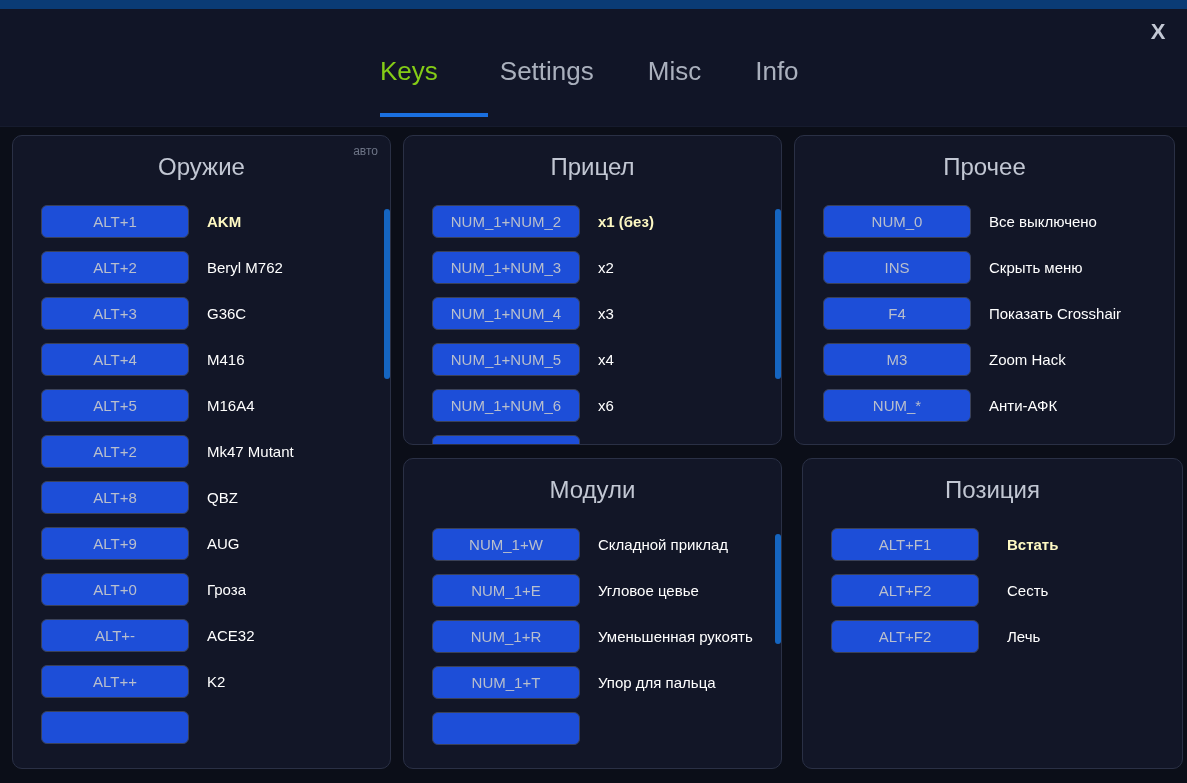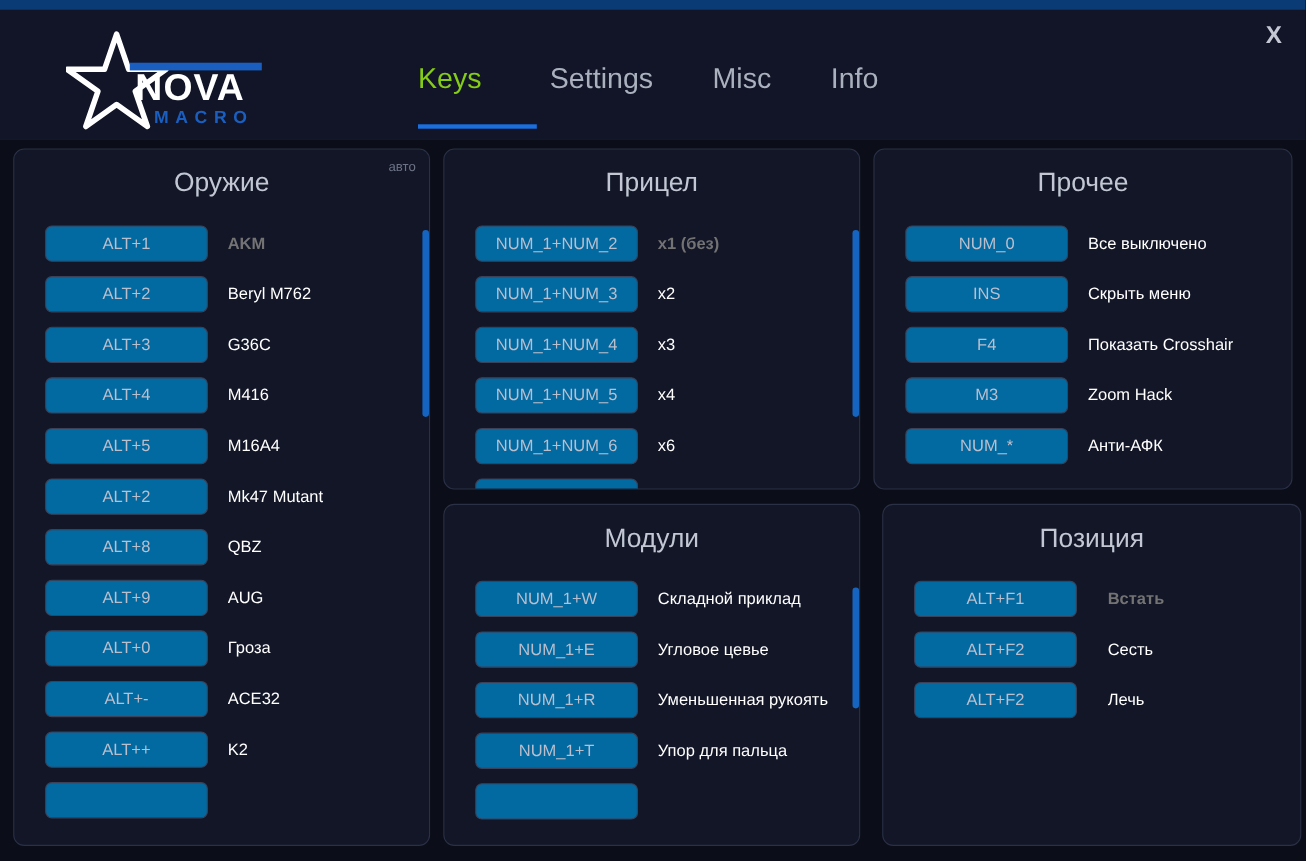--- a/index.html
+++ b/index.html
@@ -131,38 +131,38 @@
     box-sizing: border-box;
   }
   .keycap {
     width: 148px;
     min-width: 148px;
     height: 33px;
     line-height: 31px;
     text-align: center;
     border: 1px solid #3a4158;
     border-radius: 6px;
-    background: #0369a1;
+    background: #1d4ed8;
     color: #b9bfcd;
     font-size: 15px;
     box-sizing: border-box;
     cursor: pointer;
     user-select: none;
     overflow: hidden;
     white-space: nowrap;
   }
   .rowlabel {
     margin-left: 18px;
     font-size: 15px;
     color: #ffffff;
     white-space: nowrap;
     overflow: hidden;
   }
   .rowlabel.active {
-    color: #737373;
+    color: #fef9c3;
     font-weight: bold;
   }
 
   
   .p-weapons  .rowlabel { max-width: 150px; }
   .p-scope    .rowlabel { max-width: 160px; }
   .p-modules  .rowlabel { max-width: 172px; }
   .p-other    .rowlabel { max-width: 185px; }
   .p-position .rowlabel { max-width: 185px; margin-left: 28px; }
 
@@ -177,34 +177,20 @@
   .sb-scope   { left: 371px; top: 73px;  height: 170px; }
   .sb-modules { left: 371px; top: 75px;  height: 110px; }
 </style>
 </head>
 <body>
 
 <div class="titlestrip"></div>
 
 <div class="header">
 
-  <div class="logo">
-    <svg width="190" height="92" viewBox="0 0 190 92" xmlns="http://www.w3.org/2000/svg">
-
-      <g>
-        <polygon points="46,4 57,36 91,36 63,56 74,88 46,68 18,88 29,56 1,36 35,36" fill="none" stroke="#ffffff" stroke-width="5" stroke-linejoin="round"></polygon>
-      </g>
-
-      <rect x="58" y="30" width="120" height="7" fill="#1a5fc0"></rect>
-
-      <text x="63" y="64" font-family="'Liberation Sans', sans-serif" font-size="34" font-weight="bold" fill="#ffffff" letter-spacing="1">NOVA</text>
-
-      <text x="80" y="85" font-family="'Liberation Sans', sans-serif" font-size="16" font-weight="bold" fill="#1a5fc0" letter-spacing="6">MACRO</text>
-    </svg>
-  </div>
 
   <div class="tabs">
     <div class="tab active sp1">Keys</div>
     <div class="tab sp2">Settings</div>
     <div class="tab sp3">Misc</div>
     <div class="tab">Info</div>
   </div>
 
   <div class="close-btn">X</div>
 </div>

